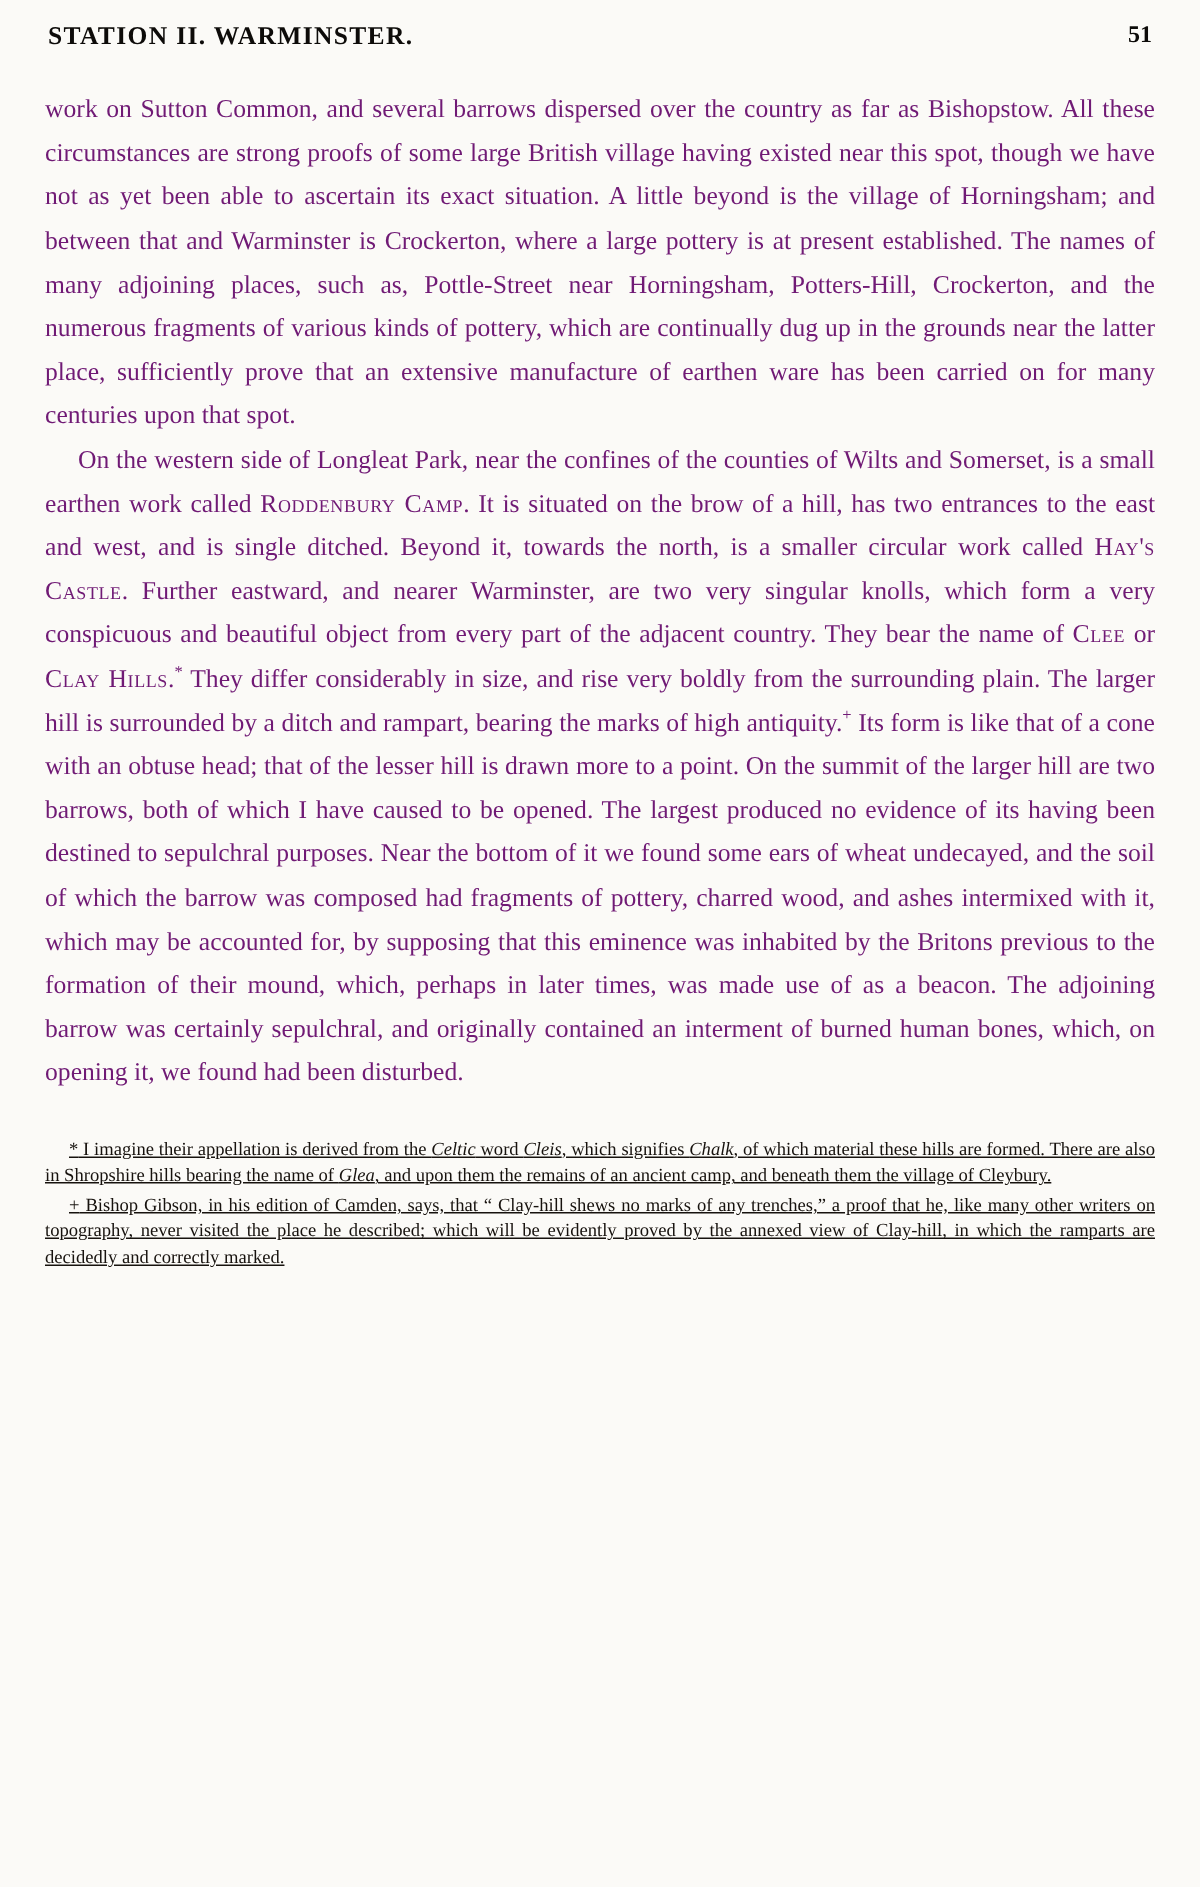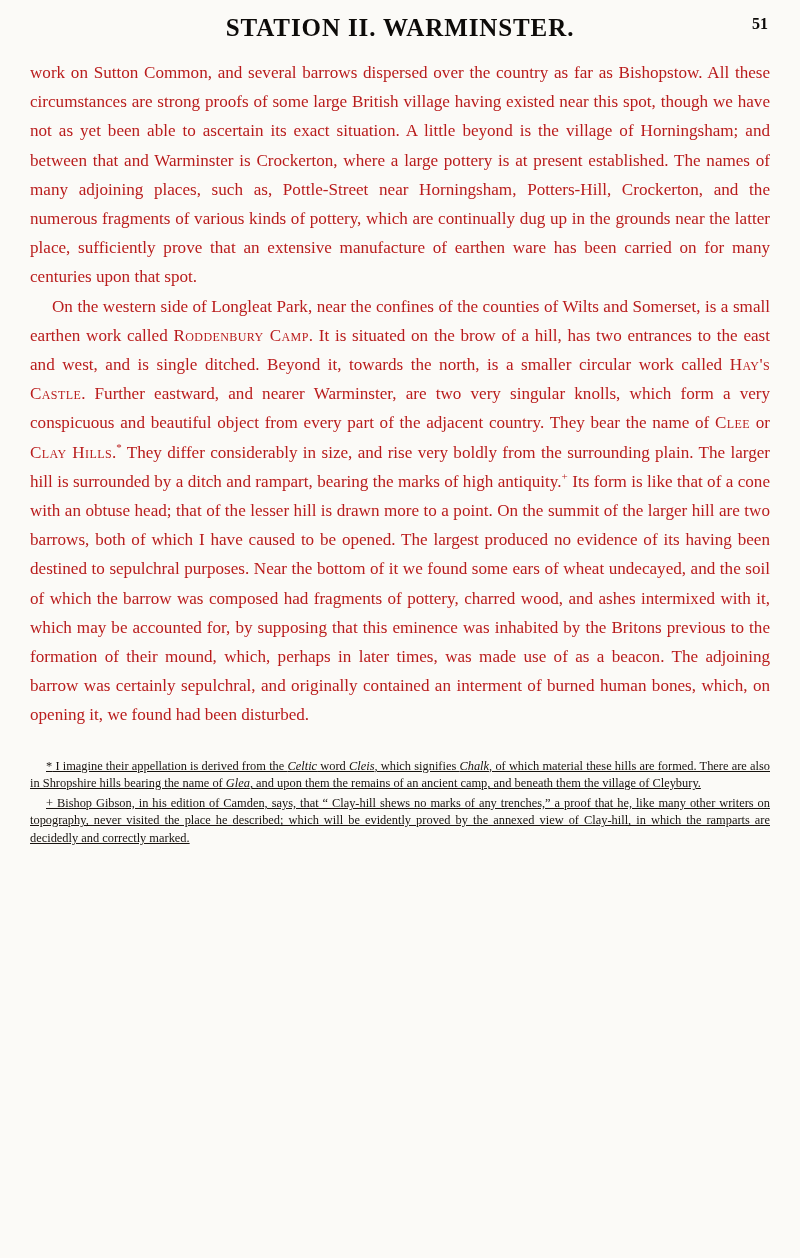--- a/index.html
+++ b/index.html
@@ -20,42 +20,41 @@
     height: 1258px;
     padding: 0;
     box-sizing: border-box;
   }
   .header {
     position: relative;
     margin: 14px 32px 0 32px;
     height: 34px;
   }
   .header-title {
-    text-align: center;
-    font-size: 25px;
+    font-size: 17px;
     letter-spacing: 0.9px;
     font-weight: 700;
     font-family: "Liberation Serif", serif;
     color: #0d0b09;
   }
   .page-number {
     position: absolute;
     right: 0;
     top: 1px;
     font-size: 16px;
     font-weight: 700;
     color: #0d0b09;
   }
   .body-text {
     margin: 10px 30px 0 30px;
     font-size: 17.1px;
     line-height: 29.2px;
     text-align: justify;
     text-justify: inter-word;
-    color: #b91c1c;
+    color: #701a75;
   }
   .body-text p {
     margin: 0;
     text-indent: 0;
   }
   .body-text p.indented {
     text-indent: 22px;
   }
   .smallcaps {
     font-variant: small-caps;

